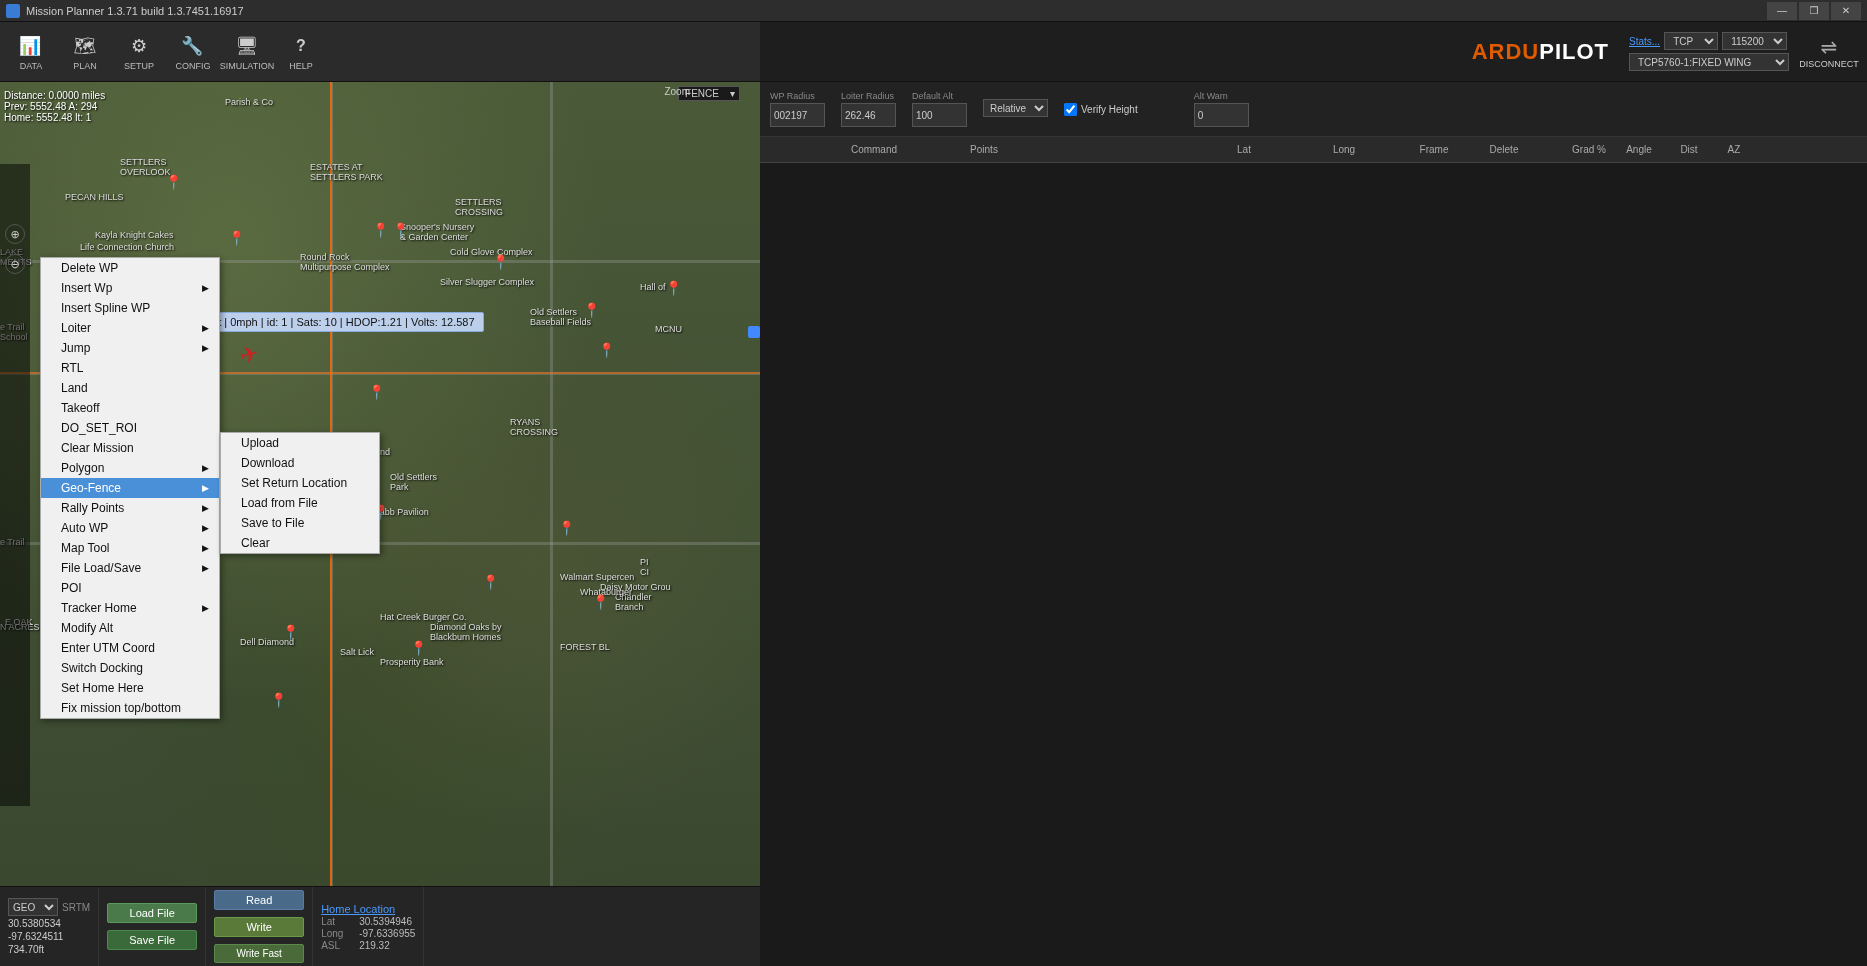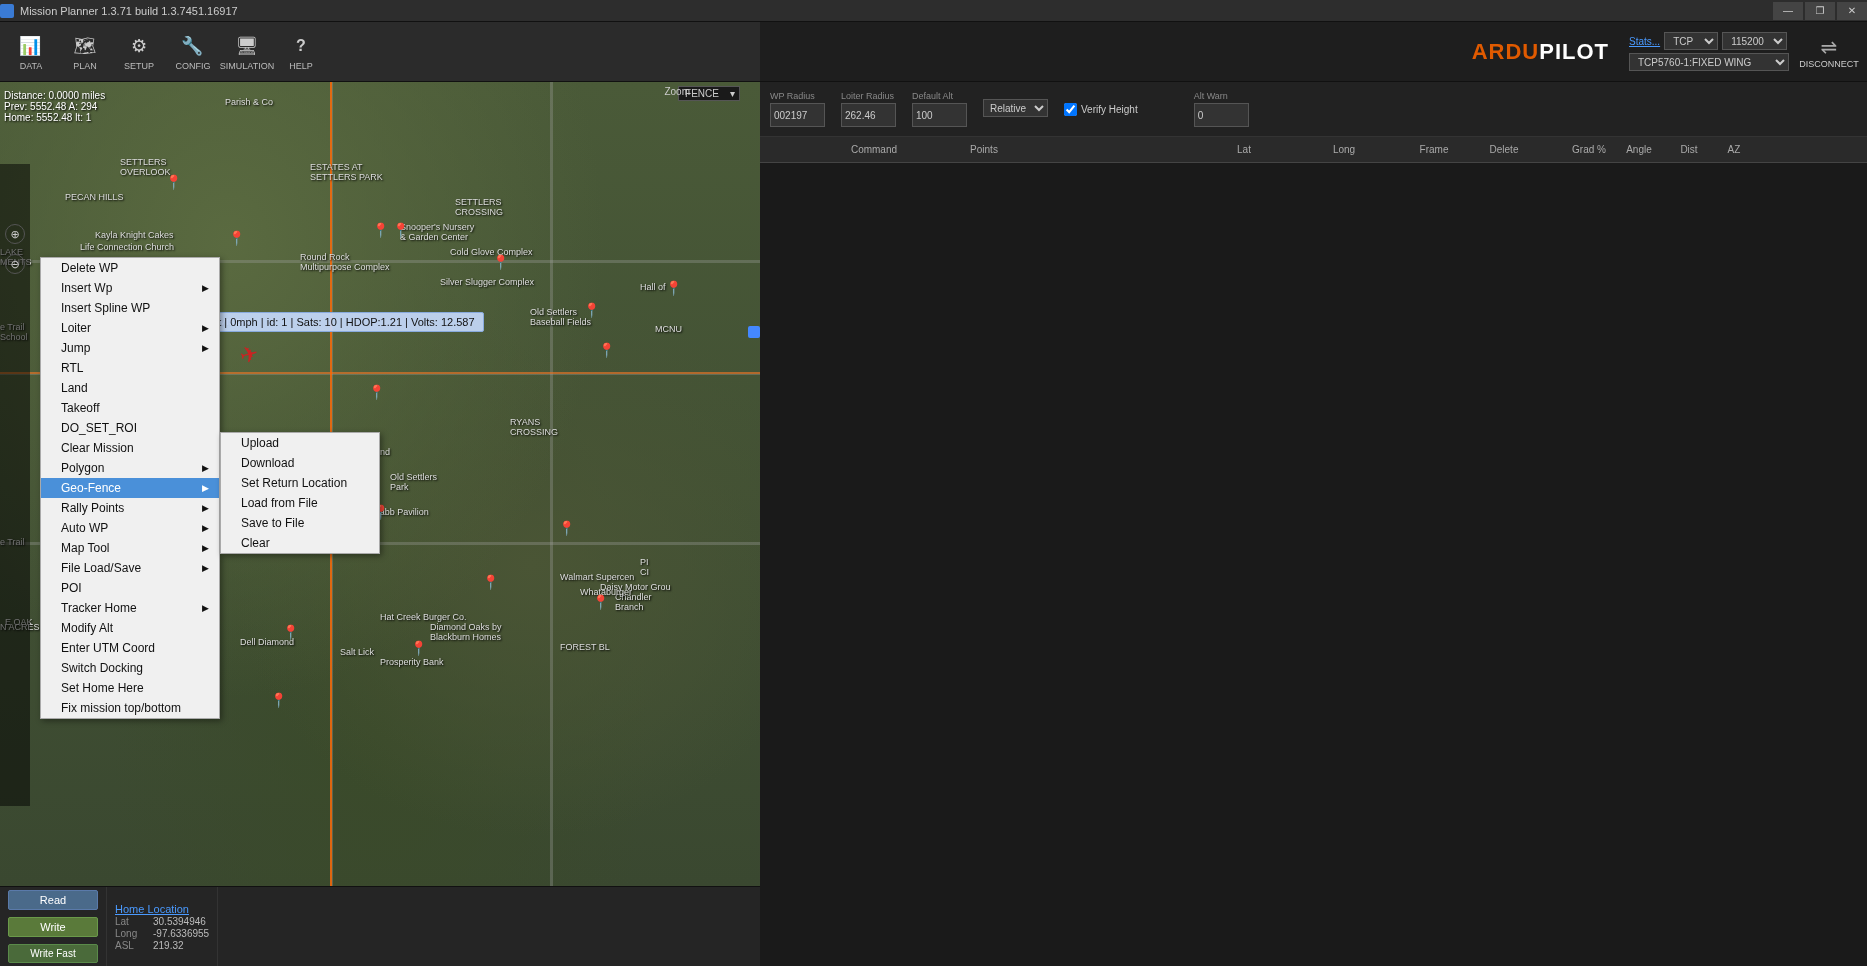--- a/index.html
+++ b/index.html
@@ -15,21 +15,21 @@
     }
 
     
     #titlebar {
       width: 100%;
       height: 22px;
       background: #2d2d2d;
       display: flex;
       align-items: center;
       justify-content: space-between;
-      padding: 0 0;
+      padding: 0 6px;
       border-bottom: 1px solid #111;
       position: absolute;
       top: 0;
       left: 0;
       z-index: 100;
     }
     #titlebar-left {
       display: flex;
       align-items: center;
       gap: 6px;
@@ -793,20 +793,35 @@
       <span>Save to File</span>
     </div>
     <div class="ctx-item">
       <span>Clear</span>
     </div>
   </div>
 
 </div>
 
 <div id="bottom-bar">
+  <div class="bottom-section" style="gap:2px;">
+    <div style="display:flex;align-items:center;gap:4px;">
+      <select class="geo-select">
+        <option>GEO</option>
+      </select>
+      <span style="font-size:10px;color:#888;">SRTM</span>
+    </div>
+    <div style="font-size:10px;color:#ccc;">30.5380534</div>
+    <div style="font-size:10px;color:#ccc;">-97.6324511</div>
+    <div style="font-size:10px;color:#ccc;">734.70ft</div>
+  </div>
+  <div class="bottom-section" style="flex-direction:column;align-items:center;justify-content:center;gap:3px;">
+    <button class="action-btn">Load File</button>
+    <button class="save-btn">Save File</button>
+  </div>
   <div class="bottom-section" style="flex-direction:column;align-items:center;justify-content:center;gap:3px;">
     <button class="action-btn read">Read</button>
     <button class="action-btn write">Write</button>
     <button class="action-btn writefast">Write Fast</button>
   </div>
   <div class="bottom-section">
     <div class="home-location">
       <span class="home-title">Home Location</span>
       <div class="home-row">
         <span class="home-key">Lat</span>

